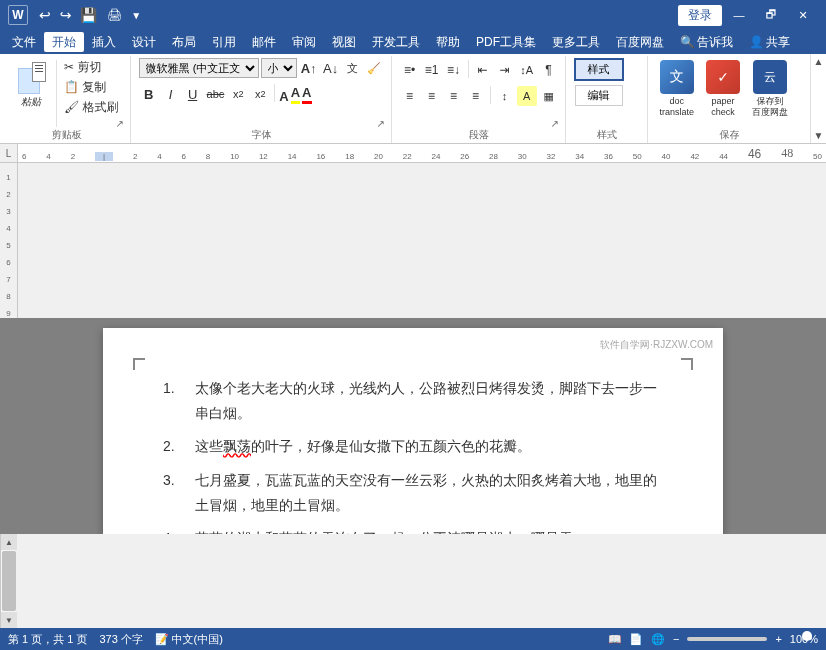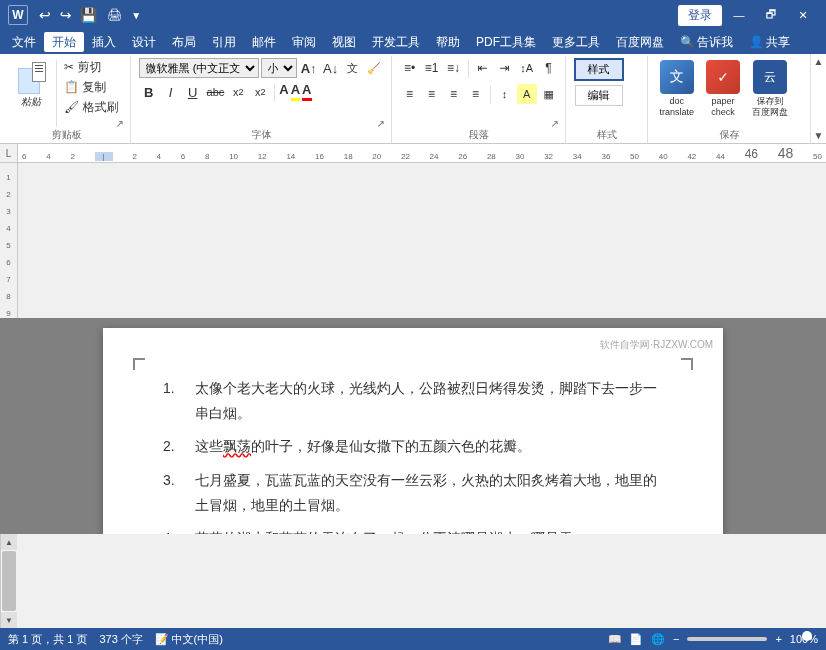--- a/index.html
+++ b/index.html
@@ -24,21 +24,21 @@
     #ribbon { background: white; border-bottom: 1px solid #c8c8c8; padding: 2px 4px 0; min-height: 90px; display: flex; flex-direction: column; }
     .ribbon-content { display: flex; align-items: stretch; flex: 1; gap: 2px; }
     .ribbon-group { display: flex; flex-direction: column; border-right: 1px solid #e0e0e0; padding: 2px 6px 14px; position: relative; min-width: fit-content; }
     .ribbon-group-label { position: absolute; bottom: 1px; left: 0; right: 0; text-align: center; font-size: 10px; color: #666; }
     .ribbon-group-content { display: flex; align-items: flex-start; gap: 2px; flex: 1; }
     .ribbon-btn { display: flex; flex-direction: column; align-items: center; justify-content: flex-start; cursor: pointer; padding: 2px 4px; border-radius: 2px; min-width: 36px; font-size: 10px; color: #333; gap: 2px; }
     .ribbon-btn .label { font-size: 9px; text-align: center; line-height: 1.2; }
     .ribbon-small { display: flex; align-items: center; gap: 2px; cursor: pointer; padding: 1px 3px; border-radius: 2px; font-size: 11px; color: #333; }
 
     
-    .font-row { display: flex; align-items: flex-start; gap: 2px; margin-bottom: 2px; }
+    .font-row { display: flex; align-items: flex-end; gap: 2px; margin-bottom: 2px; }
     .font-select { height: 20px; font-size: 11px; border: 1px solid #ababab; padding: 0 2px; width: 120px; }
     .font-size-select { height: 20px; font-size: 11px; border: 1px solid #ababab; padding: 0 2px; width: 36px; }
     .font-btn { height: 20px; min-width: 20px; border: none; background: transparent; cursor: pointer; font-size: 12px; display: flex; align-items: center; justify-content: center; border-radius: 2px; color: #333; padding: 0 2px; }
     .font-btn.bold { font-weight: bold; }
     .font-btn.italic { font-style: italic; }
     .font-btn.underline { text-decoration: underline; }
 
     
     #ruler-container { background: #f0f0f0; border-bottom: 1px solid #c8c8c8; display: flex; }
     #ruler-left { width: 18px; background: #f0f0f0; border-right: 1px solid #c8c8c8; }
@@ -304,21 +304,21 @@
             <span style="font-size:8px;color:#666;">28</span>
             <span style="font-size:8px;color:#666;">30</span>
             <span style="font-size:8px;color:#666;">32</span>
             <span style="font-size:8px;color:#666;">34</span>
             <span style="font-size:8px;color:#666;">36</span>
             <span style="font-size:8px;color:#666;">50</span>
             <span style="font-size:8px;color:#666;">40</span>
             <span style="font-size:8px;color:#666;">42</span>
             <span style="font-size:8px;color:#666;">44</span>
             <span style="font-size:12px;color:#666;">46</span>
-            <span style="font-size:14px;color:#666;">48</span>
+            <span style="font-size:12px;color:#666;font-family:Liberation Serif, serif;">48</span>
             <span style="font-size:8px;color:#666;">50</span>
           </div>
         </div>
       </div>
     </div>
   </div>
 
   <div id="main-area" style="flex:1;display:flex;overflow:hidden;">
 
     <div id="left-ruler" style="width:18px;background:#f0f0f0;border-right:1px solid #c8c8c8;display:flex;flex-direction:column;align-items:center;padding-top:10px;font-size:8px;color:#666;gap:8px;">

